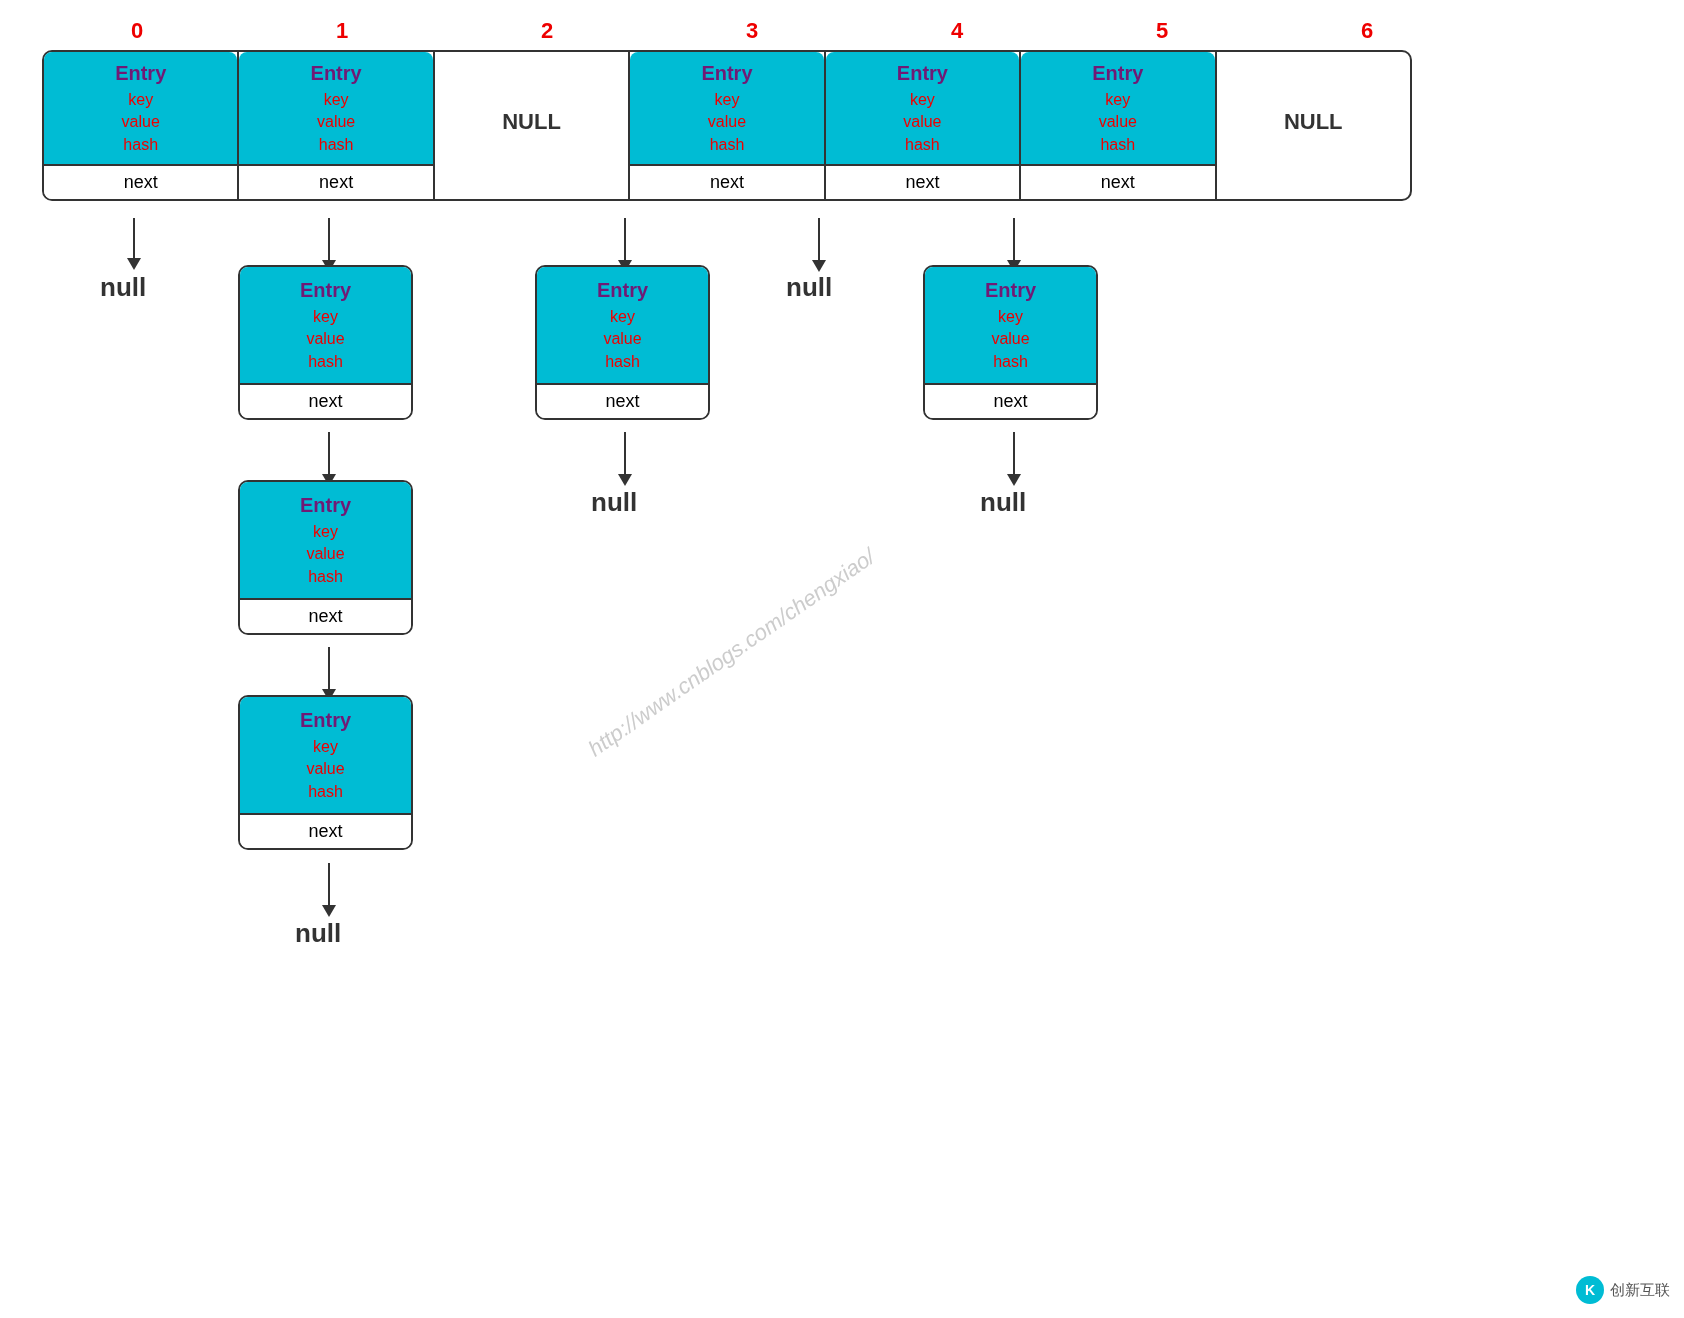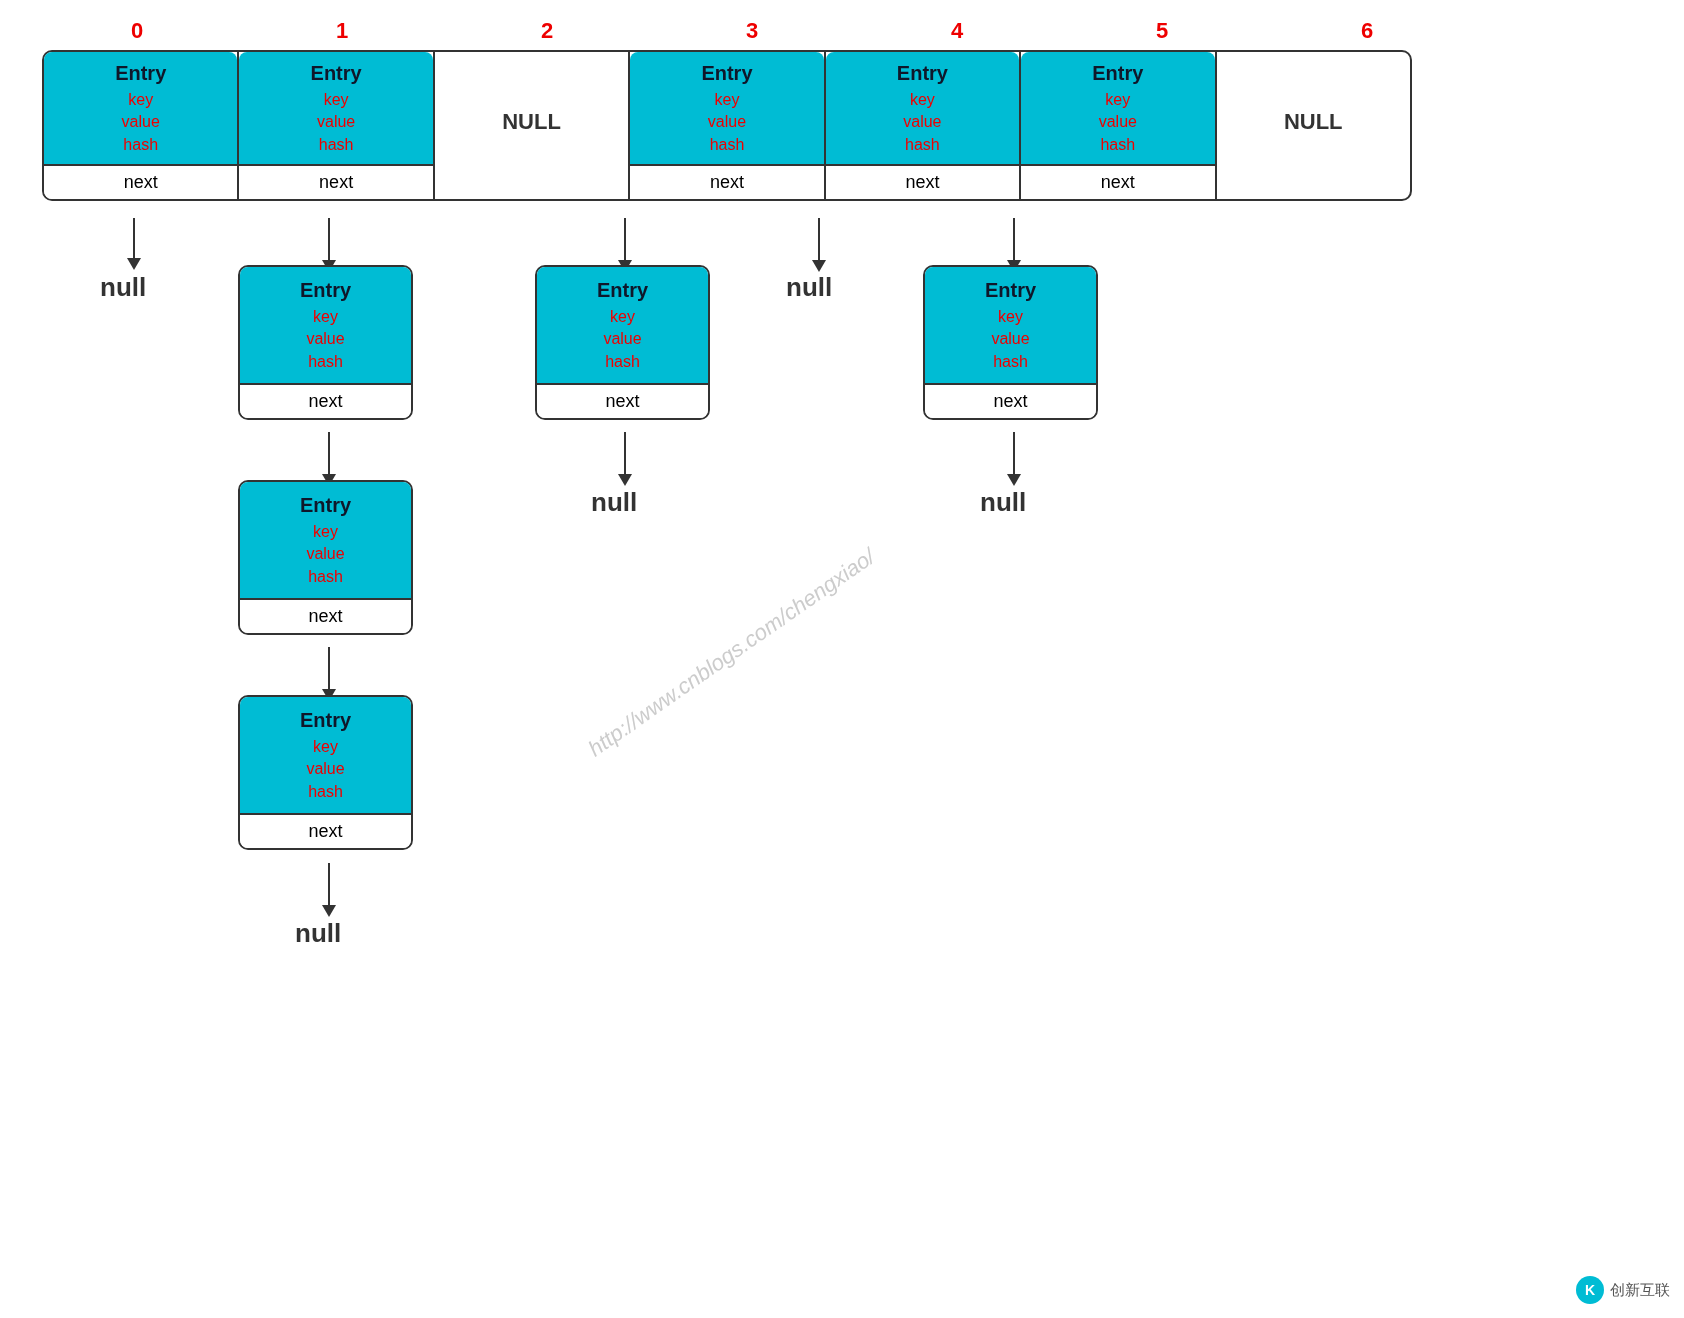--- a/index.html
+++ b/index.html
@@ -69,21 +69,21 @@
       justify-content: center;
       min-height: 140px;
       font-size: 22px;
       font-weight: bold;
       color: #333;
     }
 
     .entry-title {
       font-size: 20px;
       font-weight: bold;
-      color: #0f172a;
+      color: #701a75;
       margin-bottom: 4px;
     }
     .entry-field {
       font-size: 16px;
       color: #e00;
       line-height: 1.4;
     }
 
     .cell-next {
       background: white;

